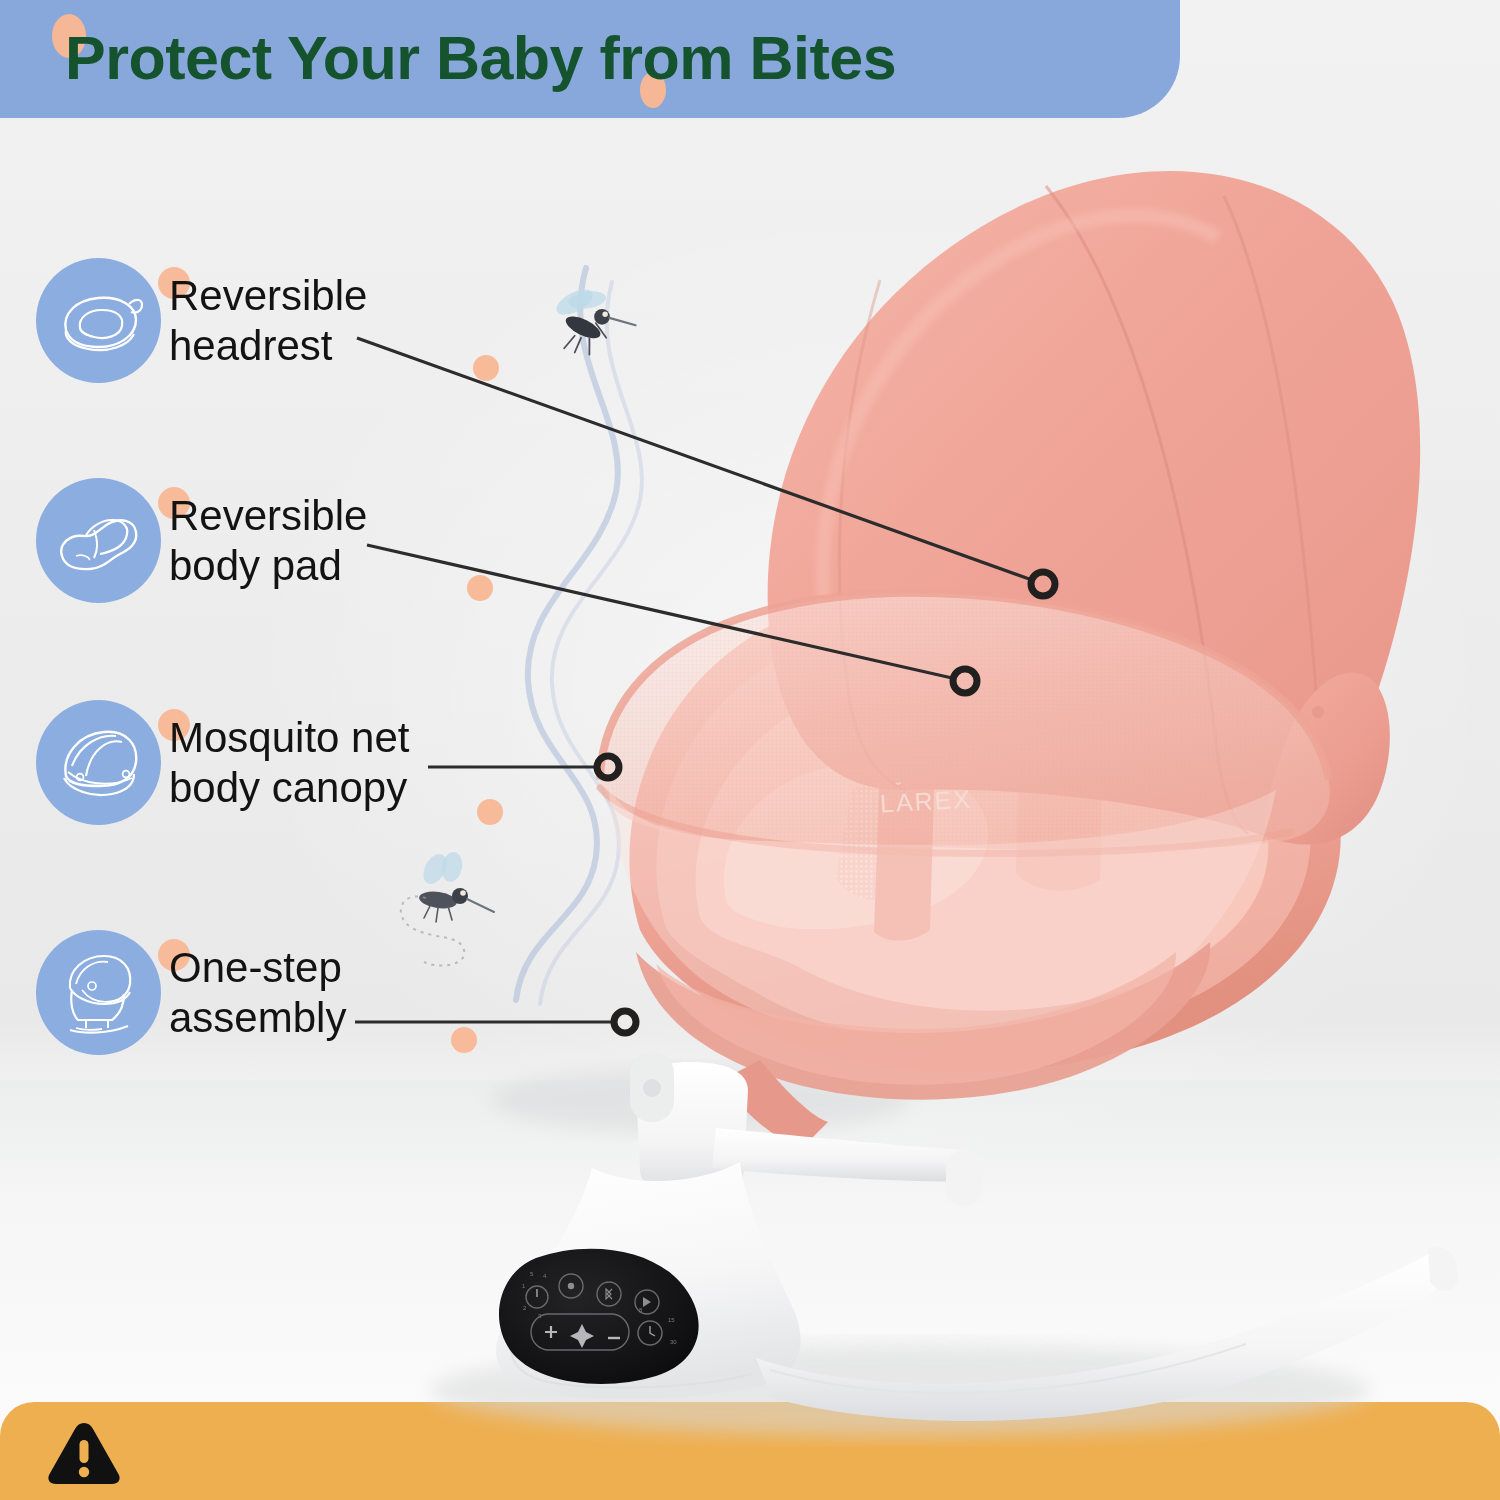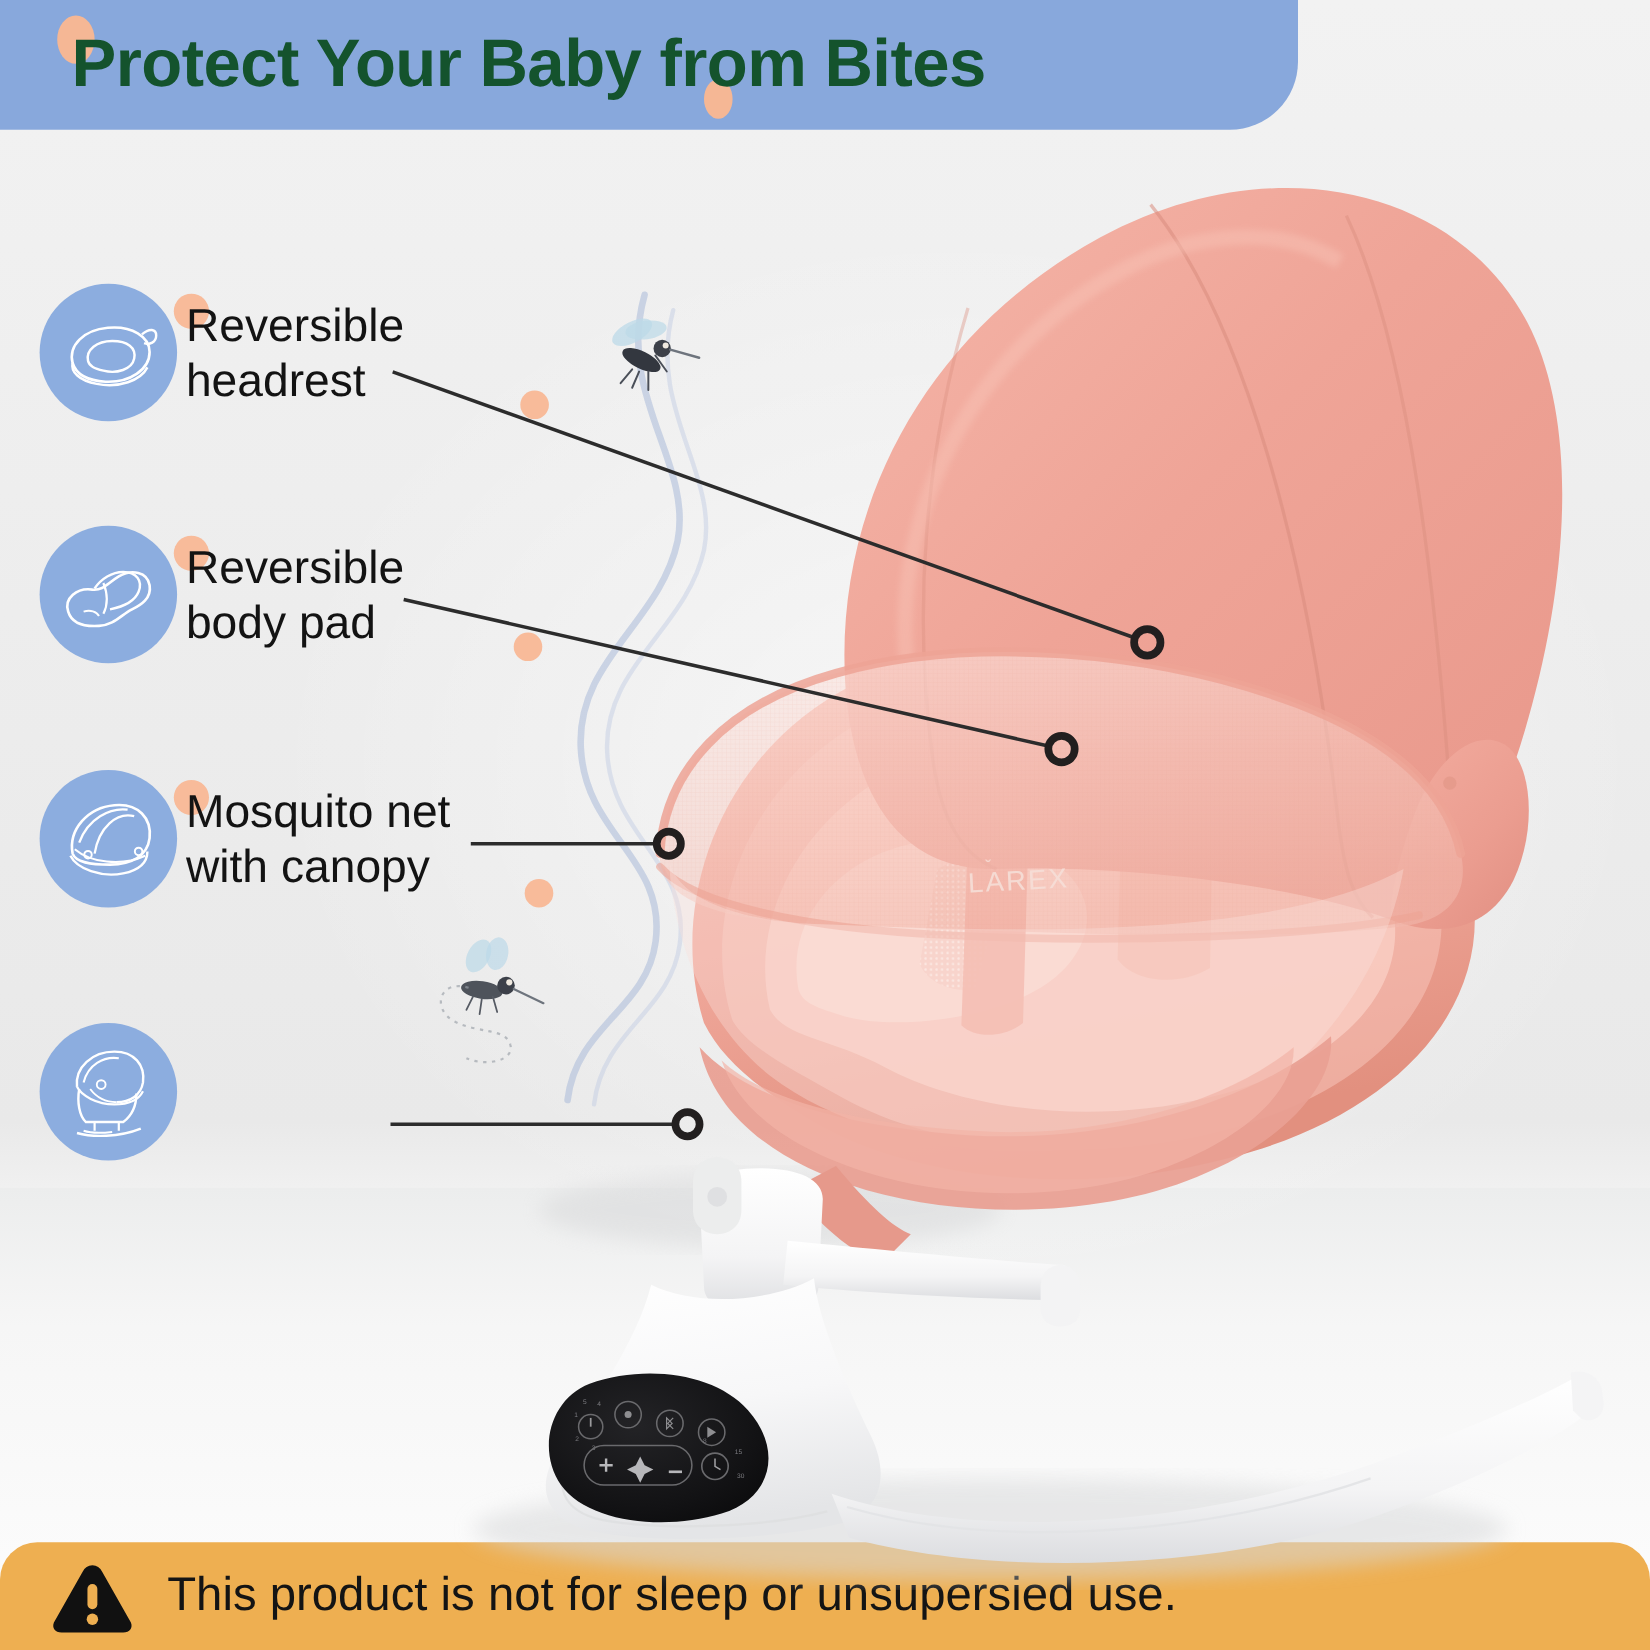--- a/index.html
+++ b/index.html
@@ -454,43 +454,48 @@
         <path d="M28,78 C34,90 56,98 76,94 C90,91 98,84 98,74" fill="none" stroke="#ffffff" stroke-width="2.2"></path>
         <path d="M32,72 C46,84 74,88 96,78" fill="none" stroke="#ffffff" stroke-width="1.9"></path>
         <circle cx="44" cy="77" r="3.4" fill="none" stroke="#ffffff" stroke-width="1.8"></circle>
         <circle cx="90" cy="74" r="3.4" fill="none" stroke="#ffffff" stroke-width="1.8"></circle>
       </svg>
     </div>
     <div class="feature-textwrap">
       <span class="feat-dot start"></span>
       <span class="feat-dot end" style="left:308px; top:86px;"></span>
       <div class="feature-label">Mosquito net
-with canopy</div>
+body canopy</div>
     </div>
   </div>
 
   <div class="feature" style="left:36px; top:930px;">
     <div class="feature-badge">
       <svg viewBox="0 0 125 125">
         <path d="M34,58 C32,40 48,26 68,26 C86,26 96,38 94,54 C92,66 82,72 70,72" fill="none" stroke="#ffffff" stroke-width="2.2"></path>
         <path d="M40,54 C44,38 58,30 72,32" fill="none" stroke="#ffffff" stroke-width="1.9"></path>
         <path d="M34,58 C38,66 52,74 68,74 C80,74 90,70 94,62" fill="none" stroke="#ffffff" stroke-width="2"></path>
         <path d="M36,60 C34,72 36,84 42,90 L76,90 C84,84 88,74 88,64" fill="none" stroke="#ffffff" stroke-width="2.2"></path>
         <path d="M46,60 C52,68 60,72 70,72" fill="none" stroke="#ffffff" stroke-width="1.7"></path>
         <circle cx="56" cy="56" r="4" fill="none" stroke="#ffffff" stroke-width="1.7"></circle>
         <path d="M50,90 L50,98 M72,90 L72,98" stroke="#ffffff" stroke-width="2"></path>
         <path d="M34,100 C48,104 72,104 92,96" fill="none" stroke="#ffffff" stroke-width="2.2"></path>
         <path d="M40,98 C46,100 58,100 66,99" fill="none" stroke="#ffffff" stroke-width="1.8"></path>
       </svg>
     </div>
+    <div class="feature-textwrap">
+      <span class="feat-dot start"></span>
+      <span class="feat-dot end" style="left:282px; top:84px;"></span>
+      <div class="feature-label">One-step
+assembly</div>
+    </div>
   </div>
 
   <div class="warn-banner">
     <svg class="warn-icon" viewBox="0 0 76 66">
       <path d="M38,3 C42,3 45,5 47,9 L73,55 C75,60 72,64 66,64 L10,64
                C4,64 1,60 3,55 L29,9 C31,5 34,3 38,3 Z" fill="#111111"></path>
       <rect x="33.5" y="20" width="9" height="23" rx="4.5" fill="#eeaf51"></rect>
       <circle cx="38" cy="52" r="5.2" fill="#eeaf51"></circle>
     </svg>
-    <div class="warn-text">This product is not for sleep or unsupersied use.</div>
   </div>
 
 </div>
 
 </body></html>

